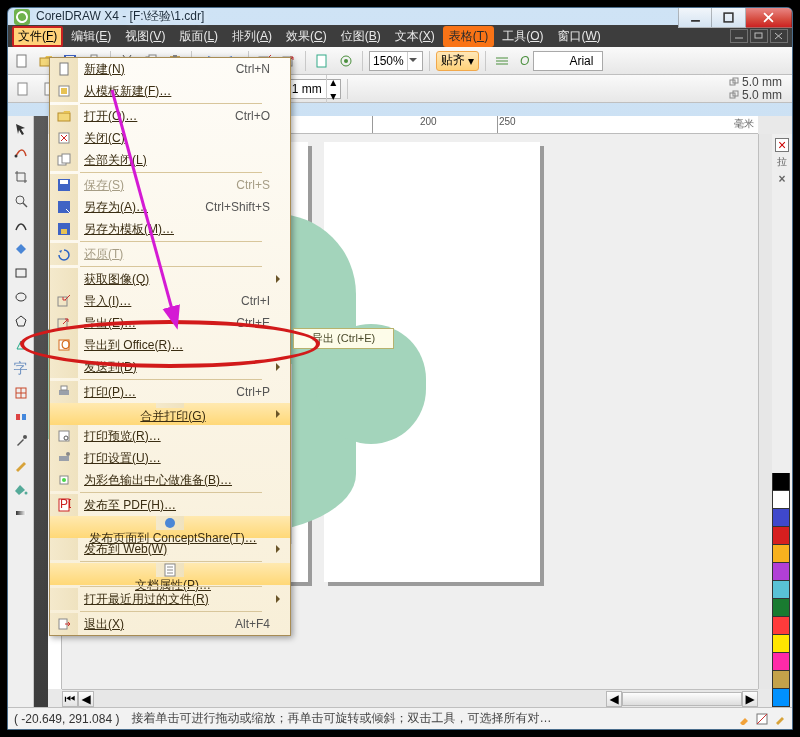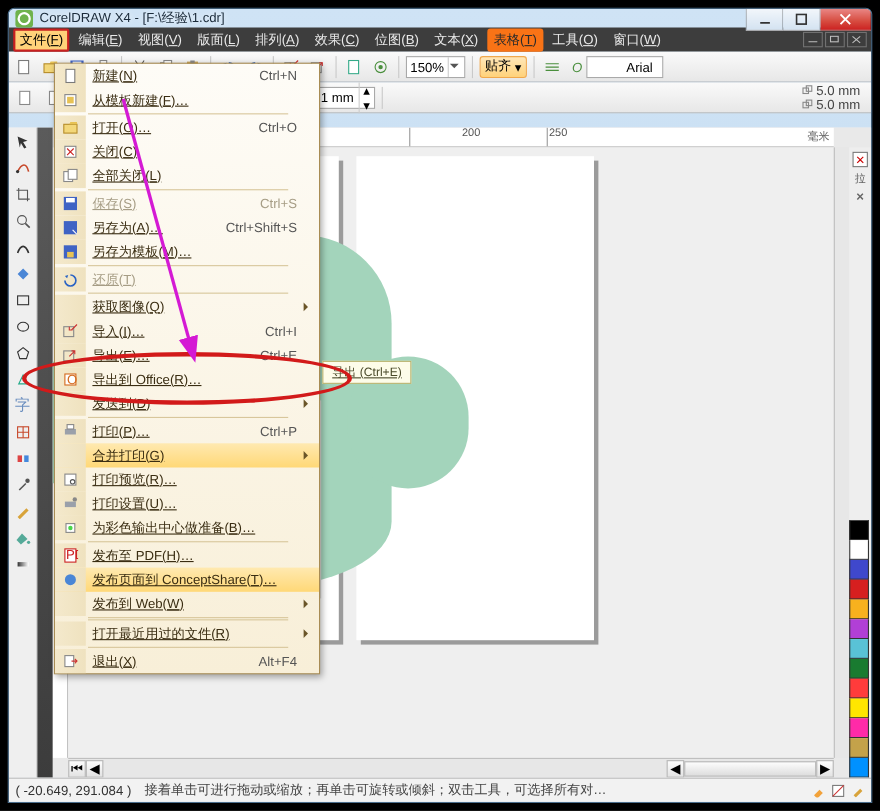--- a/index.html
+++ b/index.html
@@ -94,28 +94,28 @@
 .dropdown{position:absolute;left:41px;top:49px;width:242px;background:linear-gradient(180deg,#fefcf7 0,#f8efd8 100%);border:1px solid #a88c54;box-shadow:2px 2px 6px rgba(0,0,0,.35);z-index:50;}
 .dropdown .mrow{display:flex;align-items:center;height:22px;position:relative;}
 .dropdown .mrow.sepline{height:1px;background:#d8c69b;margin:1px 28px 1px 30px;}
 .dropdown .mico{width:28px;height:100%;display:flex;align-items:center;justify-content:center;background:linear-gradient(90deg,#f4e9cc,#efe2bf);}
 .dropdown .mico svg{width:14px;height:14px;}
 .dropdown .mlabel{flex:1;padding-left:6px;color:#3a2d12;text-decoration:underline;}
 .dropdown .mlabel u{text-decoration:underline;}
 .dropdown .mshort{padding-right:20px;color:#555;}
 .dropdown .mrow .subarr{position:absolute;right:6px;top:7px;border:4px solid transparent;border-left-color:#6a5528;}
 .dropdown .mrow.disabled .mlabel,.dropdown .mrow.disabled .mshort{color:#a69d85;}
-.dropdown .mrow.hl{background:linear-gradient(180deg,#ffe9b0,#ffd877);}
+.dropdown .mrow.hl{background:linear-gradient(180deg,#ffe9b0,#ffd877);flex-direction:column;}
 
 
 .ellipse-ann{position:absolute;left:12px;top:312px;width:300px;height:48px;border:4px solid #d21a1a;border-radius:50%/50%;z-index:80;pointer-events:none;}
 .arrow-ann{position:absolute;left:98px;top:78px;z-index:81;pointer-events:none;}
 
 
-.tooltip{position:absolute;left:285px;top:320px;z-index:60;background:#fdfce9;border:1px solid #b7b26d;padding:2px 8px;font-size:11px;color:#4a4a2a;white-space:nowrap;text-decoration:underline;}
+.tooltip{position:absolute;left:285px;top:320px;z-index:60;background:#fdfce9;border:1px solid #b7b26d;padding:2px 18px;font-size:11px;color:#4a4a2a;white-space:nowrap;}
 
 
 .chev-d{border:4px solid transparent;border-top-color:#555;margin-top:3px;}
 
 </style>
 </head>
 <body>
 
 <div class="win-frame">
 
@@ -706,20 +706,29 @@
           </svg>
         </div>
         <div class="mlabel">发布页面到 ConceptShare(<u>T</u>)…</div>
       </div>
       <div class="mrow">
         <div class="mico"></div>
         <div class="mlabel">发布到 Web(<u>W</u>)</div>
         <div class="subarr"></div>
       </div>
       <div class="mrow sepline"></div>
+      <div class="mrow hl">
+        <div class="mico">
+          <svg viewBox="0 0 14 14">
+            <rect x="2" y="1" width="10" height="12" fill="#fff" stroke="#888"></rect>
+            <path d="M4 4h6M4 7h6M4 10h6" stroke="#888"></path>
+          </svg>
+        </div>
+        <div class="mlabel">文档属性(<u>P</u>)…</div>
+      </div>
       <div class="mrow sepline"></div>
       <div class="mrow">
         <div class="mico"></div>
         <div class="mlabel">打开最近用过的文件(<u>R</u>)</div>
         <div class="subarr"></div>
       </div>
       <div class="mrow sepline"></div>
       <div class="mrow">
         <div class="mico">
           <svg viewBox="0 0 14 14">

